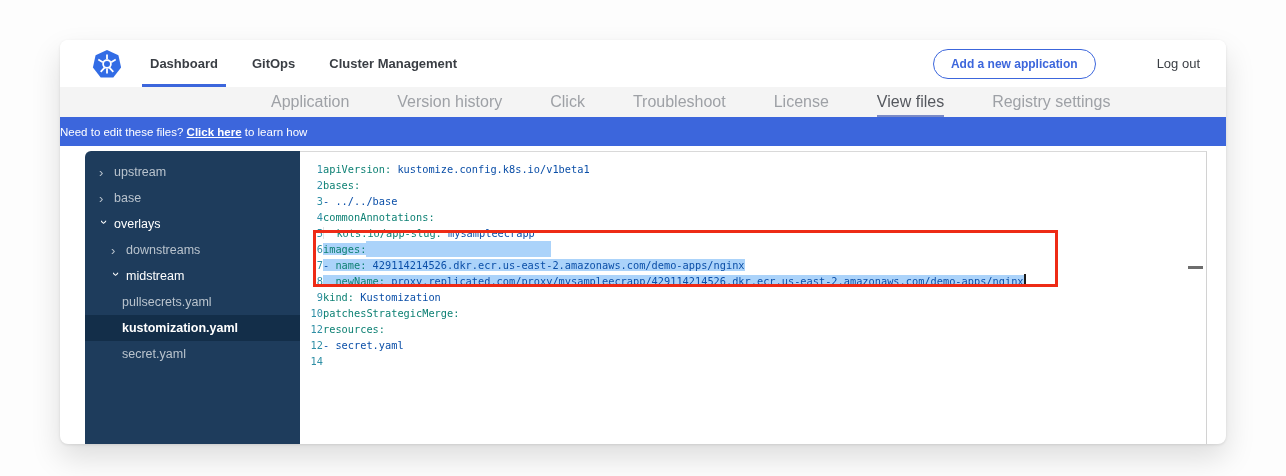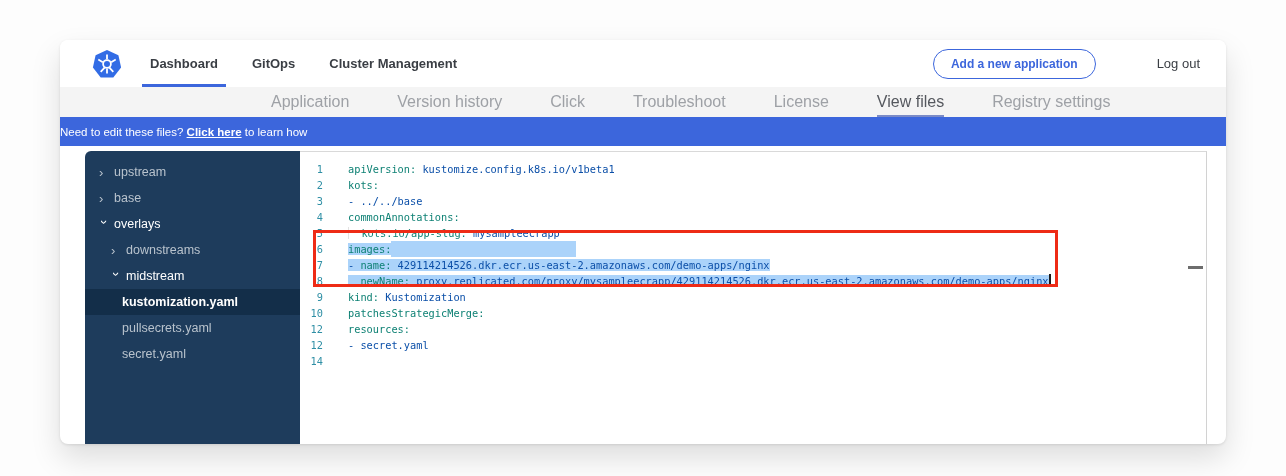--- a/index.html
+++ b/index.html
@@ -44,21 +44,21 @@
   .trow .chev { width:11px; margin-right:4px; font-size:13px; line-height:1; color:inherit; display:inline-block; }
   .trow .chev.expanded { transform:rotate(90deg) translateX(1px); }
   .trow.bold { color:#fff; font-weight:normal; }
   .trow.selected { background:var(--ssel); color:#fff; font-weight:bold; }
 
   .editor { flex:1; position:relative; background:#fff; border-top:1px solid #d9d9d9;
           border-right:1px solid #d2d2d2; margin-right:19px; padding-top:9px;
           font-family:"DejaVu Sans Mono", monospace; font-size:10.3px; cursor:text; }
   .cl { display:flex; height:16px; line-height:16px; }
   .ln { width:23px; flex-shrink:0; text-align:right; color:var(--lnc); }
-  .code { margin-left:25px; white-space:pre; }
+  .code { white-space:pre; }
   .k { color:var(--key); }
   .v { color:var(--val); }
   .sp.guide { border-left:1px solid #e2e2e2; }
   .sel { background:var(--selbg); }
   .selpad { display:inline-block; height:16px; background:var(--selbg); vertical-align:top; }
   .cursor { display:inline-block; width:2px; height:13px; background:#1b1b1b; vertical-align:-2px; }
 
   .redbox { position:absolute; left:13px; top:78px; width:745px; height:57px;
           border:3px solid var(--red); z-index:3; pointer-events:none; }
   .ruler-dash { position:absolute; right:3px; top:114px; width:15px; height:3px; background:#6d6d6d; }
@@ -114,39 +114,39 @@
           <span>overlays</span>
         </div>
         <div class="trow lvl1">
           <span class="chev collapsed">›</span>
           <span>downstreams</span>
         </div>
         <div class="trow lvl1 bold">
           <span class="chev expanded">›</span>
           <span>midstream</span>
         </div>
+        <div class="trow lvl2">
+          <span>pullsecrets.yaml</span>
+        </div>
         <div class="trow lvl2 bold selected">
           <span>kustomization.yaml</span>
-        </div>
-        <div class="trow lvl2">
-          <span>pullsecrets.yaml</span>
         </div>
         <div class="trow lvl2">
           <span>secret.yaml</span>
         </div>
       </div>
     <div class="editor">
       <div>
           <div class="cl">
             <span class="ln">1</span>
             <span class="code"><span class="k">apiVersion:</span><span class="v"> kustomize.config.k8s.io/v1beta1</span></span>
           </div>
           <div class="cl">
             <span class="ln">2</span>
-            <span class="code"><span class="k">kots:</span></span>
+            <span class="code"><span class="k">bases:</span></span>
           </div>
           <div class="cl">
             <span class="ln">3</span>
             <span class="code"><span class="v">- ../../base</span></span>
           </div>
           <div class="cl">
             <span class="ln">4</span>
             <span class="code"><span class="k">commonAnnotations:</span></span>
           </div>
           <div class="cl">

